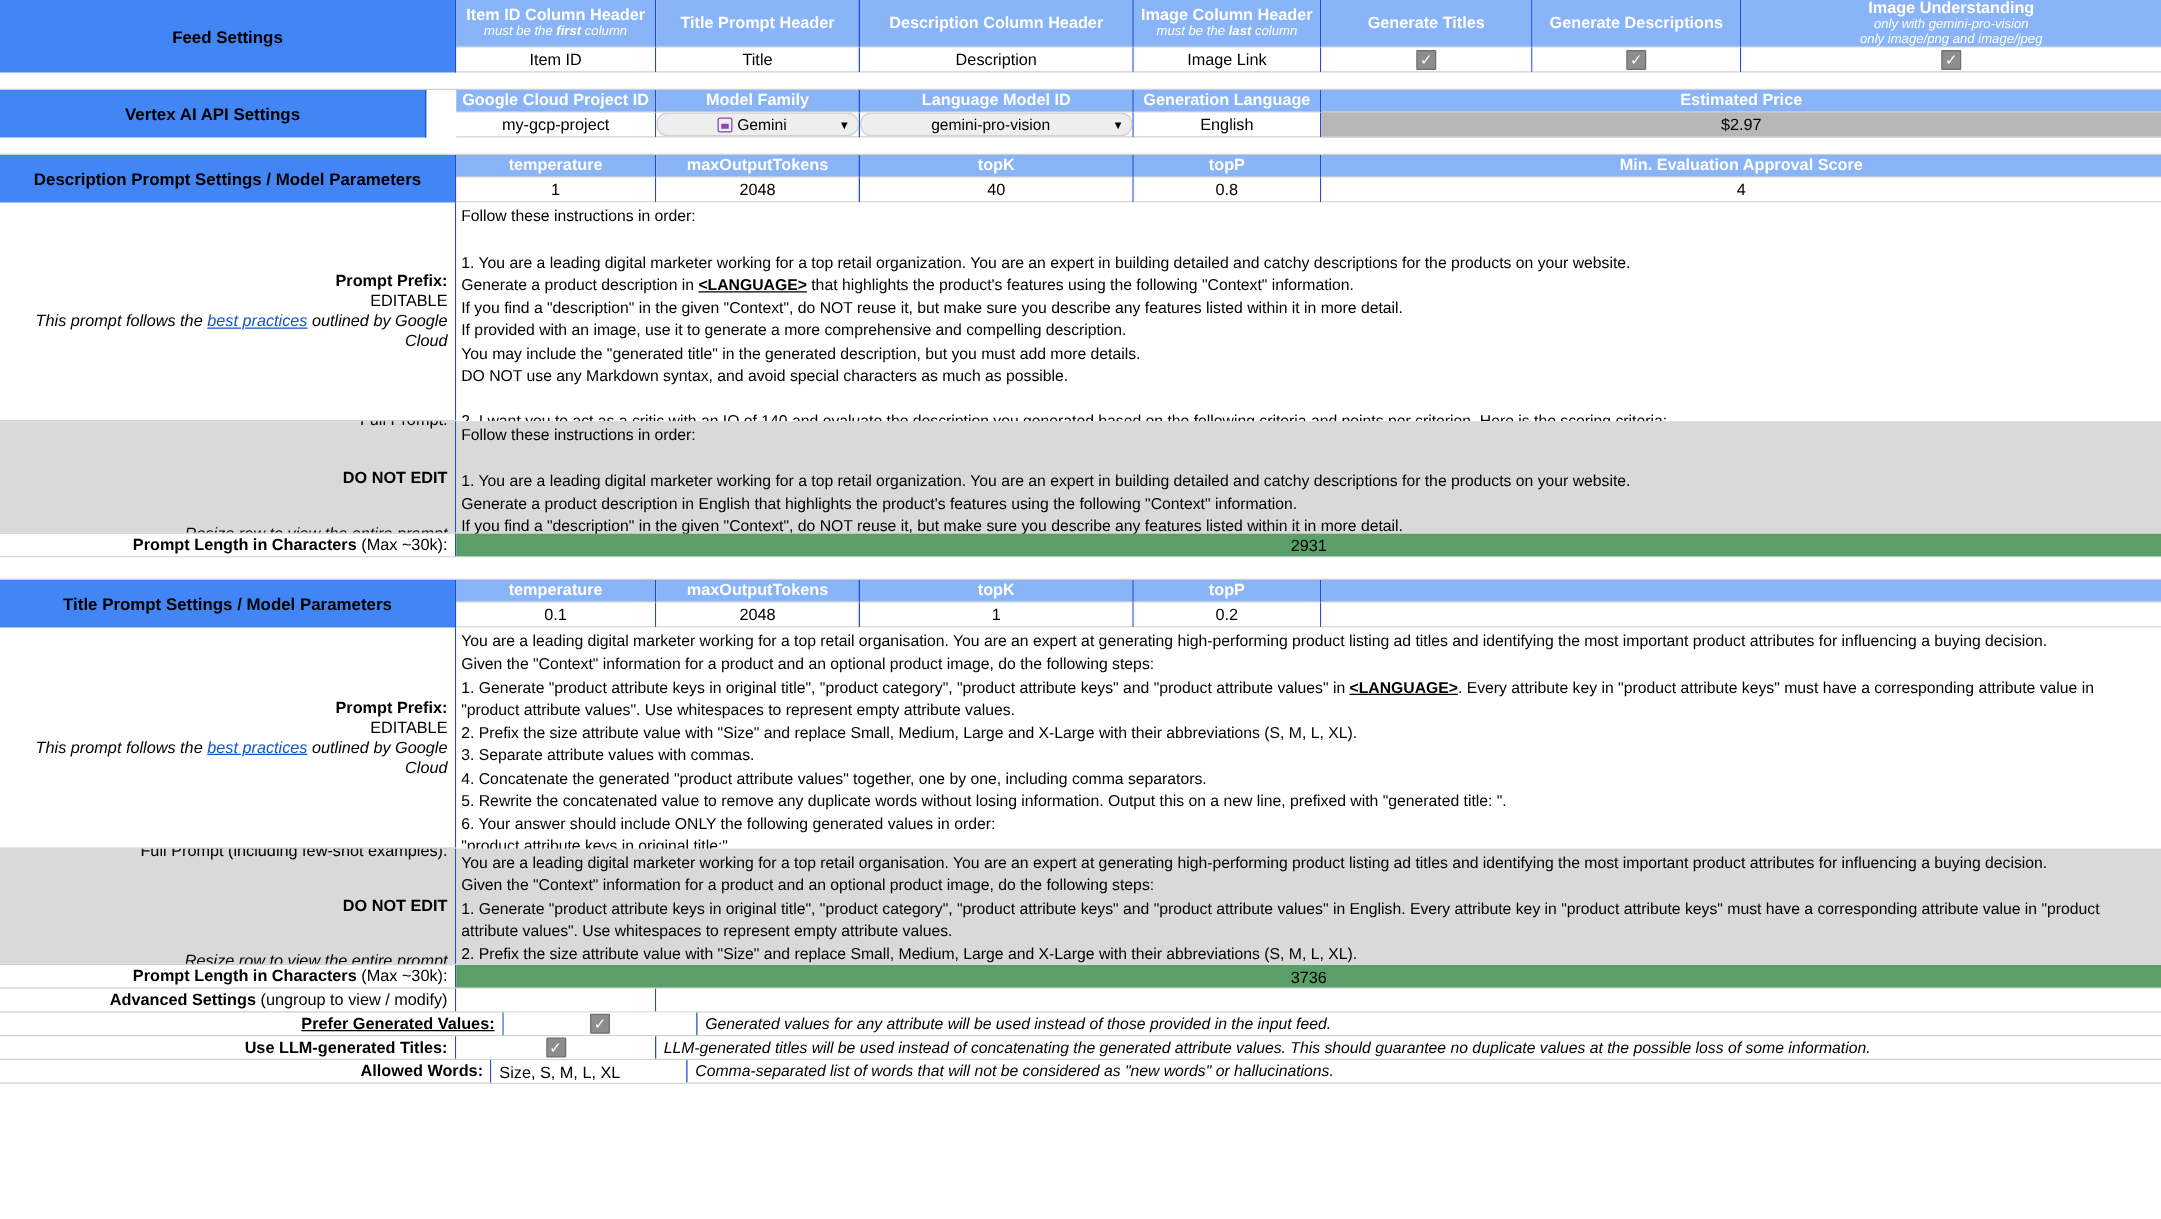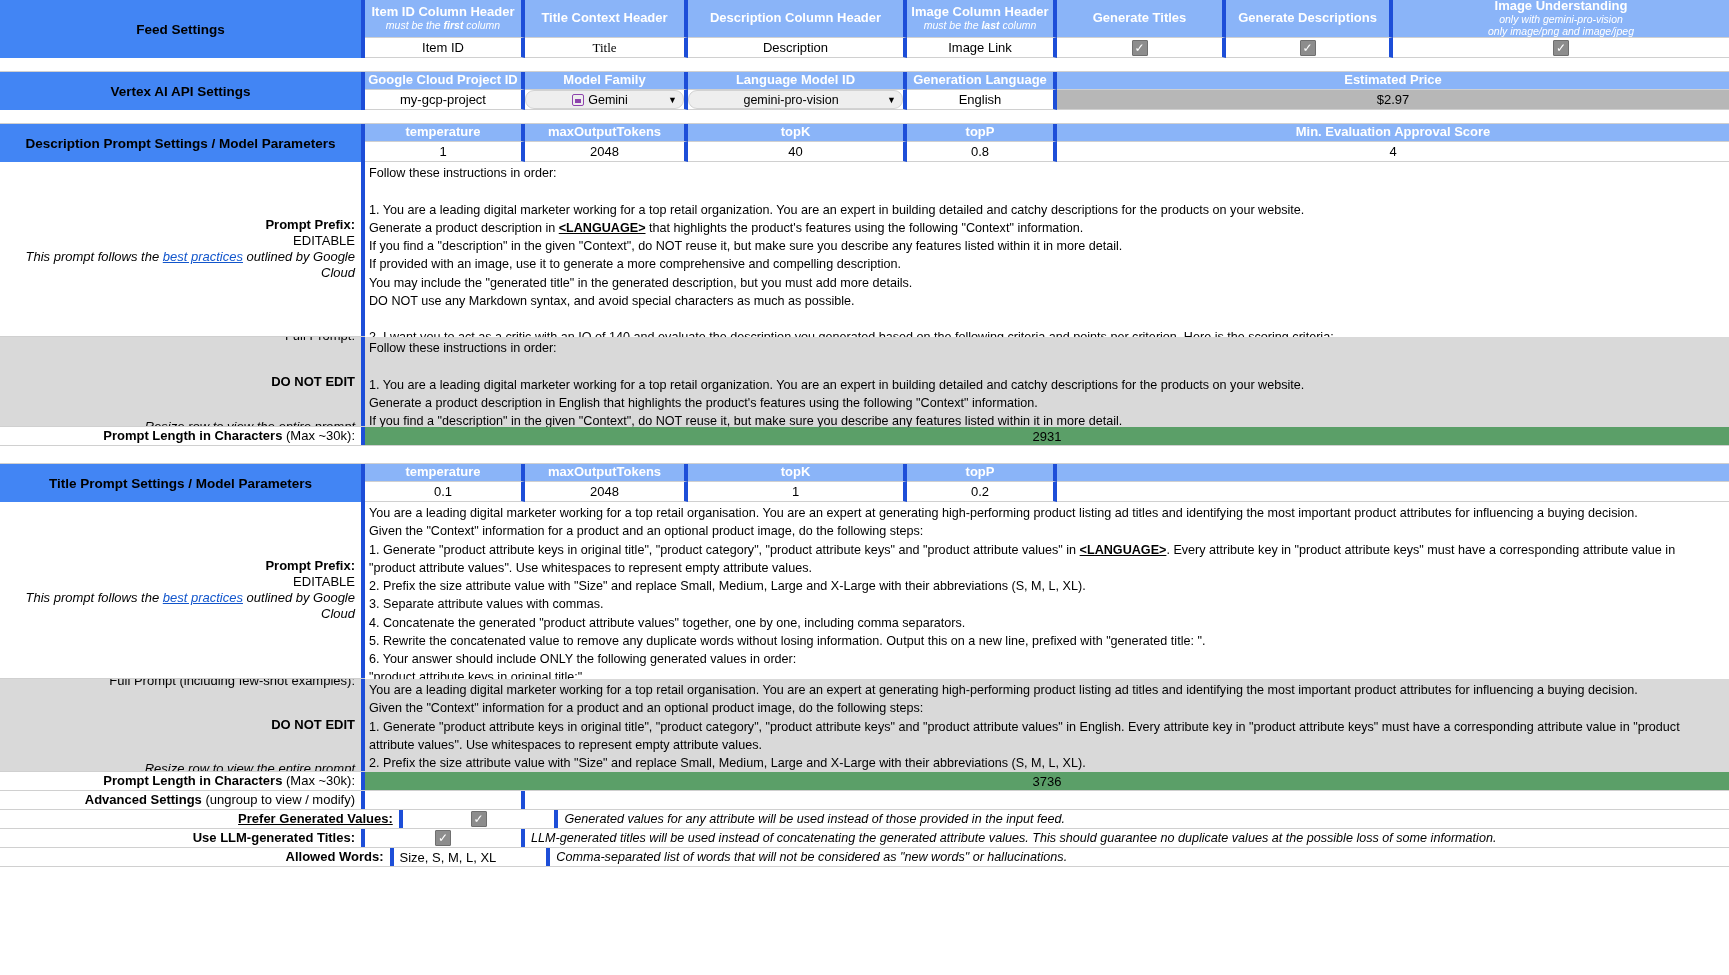--- a/index.html
+++ b/index.html
@@ -10,21 +10,21 @@
     font-size:13px;
     color:#000000;
     -webkit-font-smoothing:antialiased;
   }
   .sheet{width:1729px;position:relative;}
 
   
   .row{display:flex;width:1729px;box-sizing:border-box;}
   .cell{box-sizing:border-box;overflow:hidden;}
 
-  .bline-r{border-right:4px solid #1d4ed8;}
+  .bline-r{border-right:1px solid #1d4ed8;}
   .bline-b{border-bottom:1px solid #d0d0d0;}
 
   
   .sect-label{
     background:#4285f4;color:#000000;font-weight:bold;
     display:flex;align-items:center;justify-content:center;
     text-align:center;font-size:13.5px;
   }
   
   .hdr{
@@ -96,21 +96,21 @@
   <div class="row" style="height:58px;">
     <div class="cell sect-label bline-r" style="width:365px;height:58px;">Feed Settings</div>
     <div style="width:1364px;">
 
       <div class="row" style="height:38px;width:1364px;">
         <div class="cell hdr bline-r bline-b" style="width:160px;">
           <span>Item ID Column Header</span>
           <span class="sub"><span>must be the </span><b>first</b><span> column</span></span>
         </div>
         <div class="cell hdr bline-r bline-b" style="width:163px;">
-          <span>Title Context Header</span>
+          <span>Title Prompt Header</span>
         </div>
         <div class="cell hdr bline-r bline-b" style="width:219px;">
           <span>Description Column Header</span>
         </div>
         <div class="cell hdr bline-r bline-b" style="width:150px;">
           <span>Image Column Header</span>
           <span class="sub"><span>must be the </span><b>last</b><span> column</span></span>
         </div>
         <div class="cell hdr bline-r bline-b" style="width:169px;">
           <span>Generate Titles</span>
@@ -120,41 +120,41 @@
         </div>
         <div class="cell hdr bline-b" style="width:336px;">
           <span>Image Understanding</span>
           <span class="sub">only with gemini-pro-vision</span>
           <span class="sub">only image/png and image/jpeg</span>
         </div>
       </div>
 
       <div class="row" style="height:20px;width:1592px;">
         <div class="cell val bline-r bline-b" style="width:160px;">Item ID</div>
-        <div class="cell val bline-r bline-b" style="width:163px;font-family:Liberation Serif, serif;">Title</div>
+        <div class="cell val bline-r bline-b" style="width:163px;">Title</div>
         <div class="cell val bline-r bline-b" style="width:219px;">Description</div>
         <div class="cell val bline-r bline-b" style="width:150px;">Image Link</div>
         <div class="cell val bline-r bline-b" style="width:169px;">
           <span class="ckbox">✓</span>
         </div>
         <div class="cell val bline-r bline-b" style="width:167px;">
           <span class="ckbox">✓</span>
         </div>
         <div class="cell val bline-b" style="width:336px;">
           <span class="ckbox">✓</span>
         </div>
       </div>
     </div>
   </div>
 
   <div class="row spacer bline-b" style="height:14px;"></div>
 
   <div class="row" style="height:38px;">
     <div class="cell sect-label bline-r" style="width:365px;height:38px;">Vertex AI API Settings</div>
-    <div style="width:1364px;">
+    <div style="width:1364px;padding-left:24px;">
       <div class="row" style="height:18px;width:1364px;">
         <div class="cell hdr bline-r bline-b" style="width:160px;">Google Cloud Project ID</div>
         <div class="cell hdr bline-r bline-b" style="width:163px;">Model Family</div>
         <div class="cell hdr bline-r bline-b" style="width:219px;">Language Model ID</div>
         <div class="cell hdr bline-r bline-b" style="width:150px;">Generation Language</div>
         <div class="cell hdr bline-b" style="width:672px;">Estimated Price</div>
       </div>
       <div class="row" style="height:20px;width:1364px;">
         <div class="cell val bline-r bline-b" style="width:160px;">my-gcp-project</div>
         <div class="cell val bline-r bline-b" style="width:163px;">

